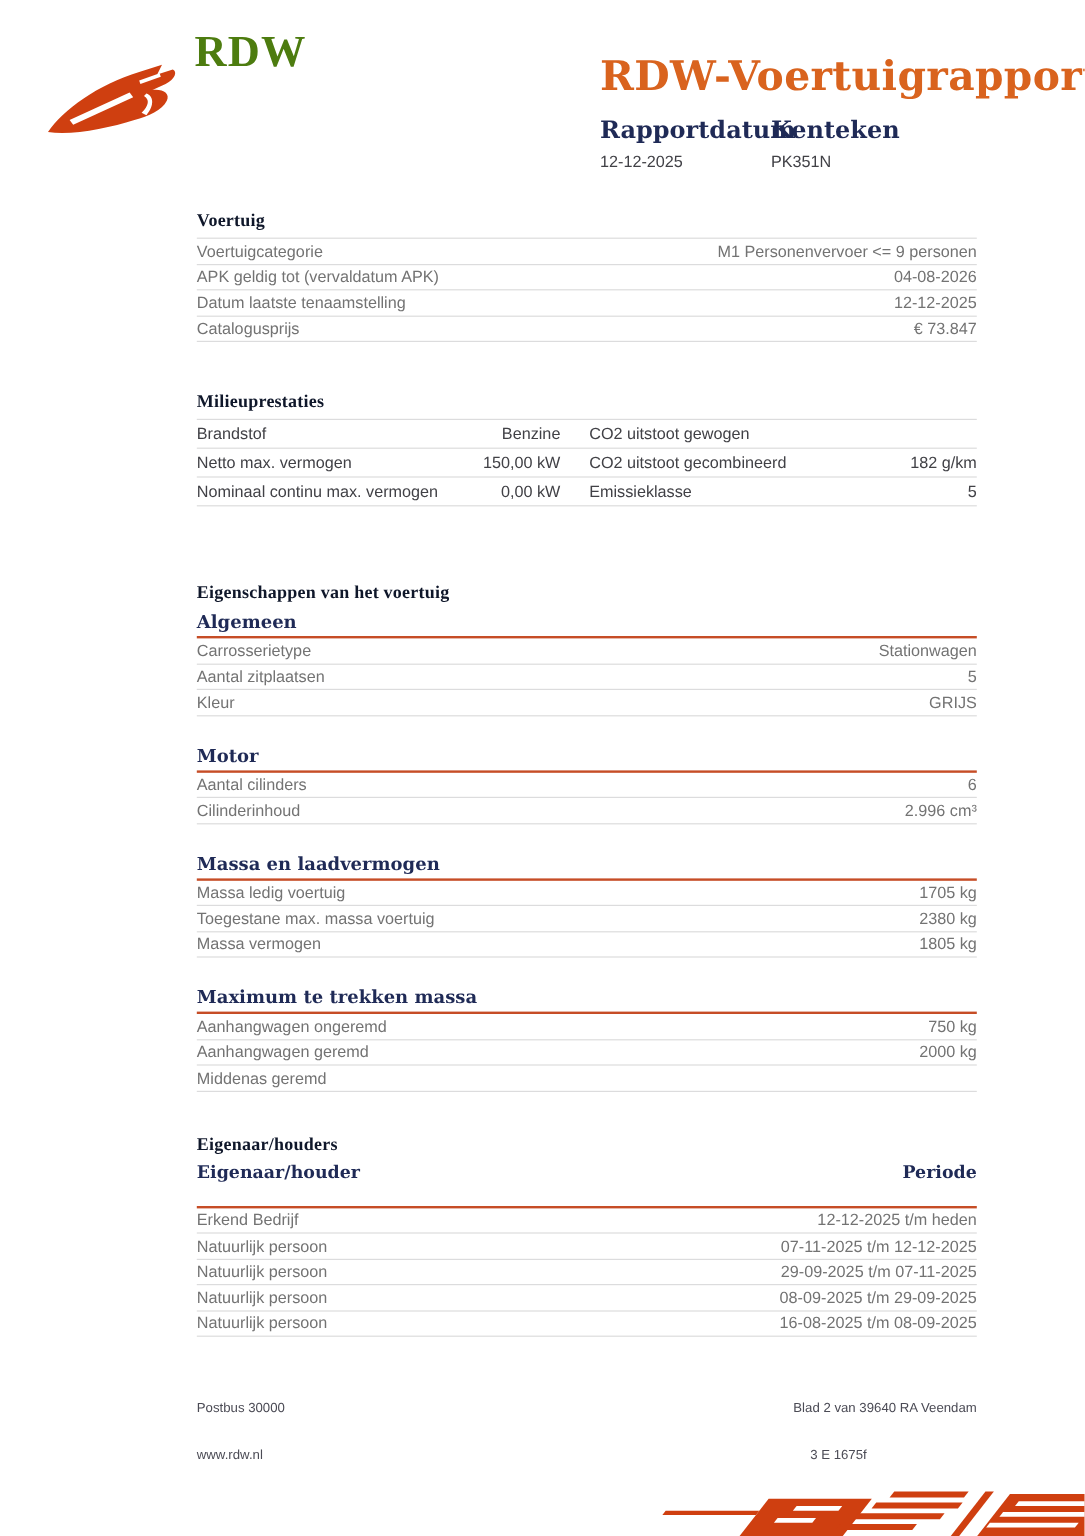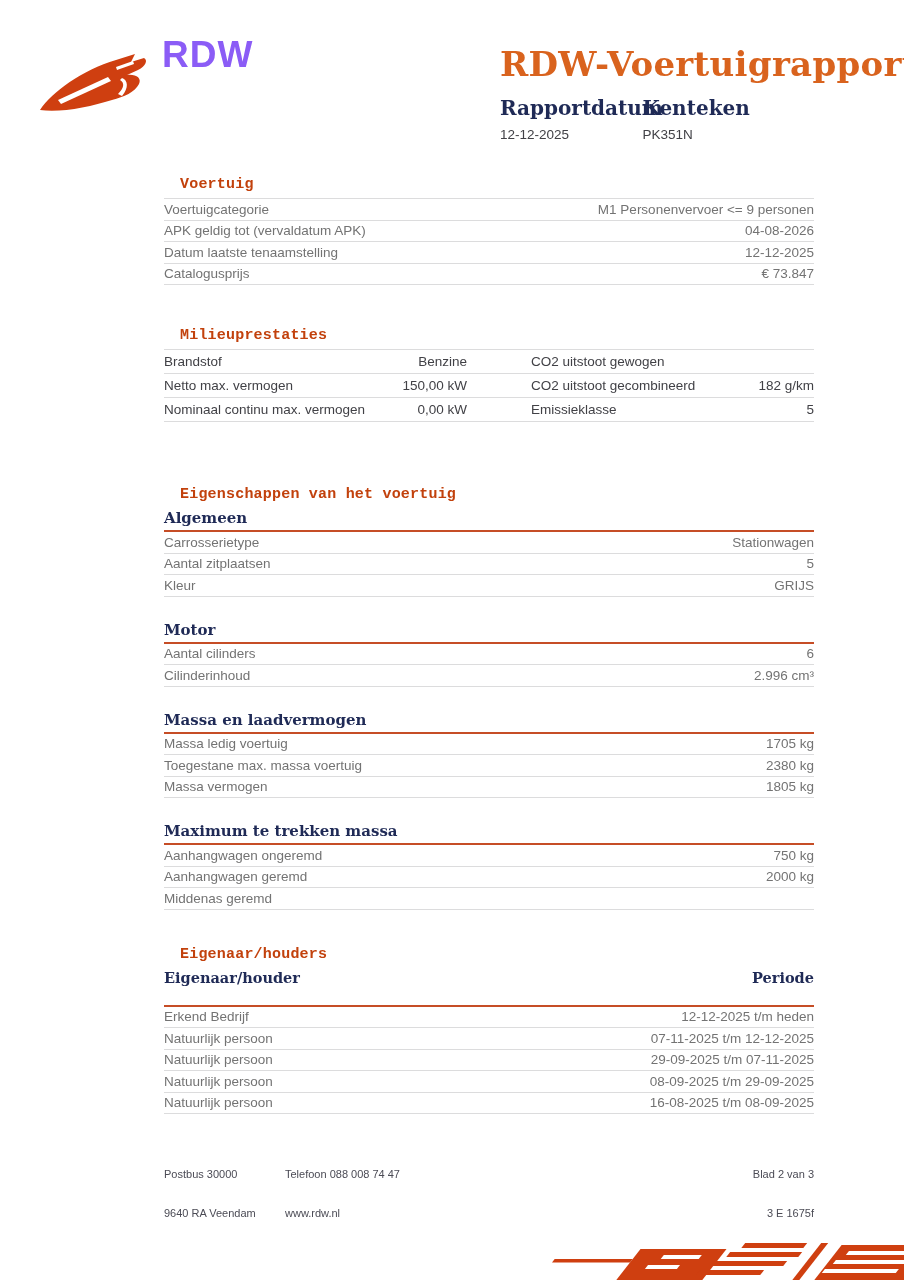--- a/index.html
+++ b/index.html
@@ -7,44 +7,44 @@
   body { font-family:"Liberation Sans", sans-serif; color:#414146; }
 
   .page {
     position:relative; width:904px; height:1280px;
     background:#ffffff; overflow:hidden;
   }
 
   
   .logo-feather { position:absolute; left:38px; top:50px; width:120px; height:66px; }
   .logo-wordmark {
-    position:absolute; left:162px; top:34px;
-    font-family:Liberation Sans, sans-serif; font-weight:bold;
-    font-size:37px; color:#8b5cf6; letter-spacing:1px;
+    position:absolute; left:162px; top:22px;
+    font-family:Liberation Serif, serif; font-weight:bold;
+    font-size:37px; color:#4d7c0f; letter-spacing:1px;
   }
   .doc-title {
     position:absolute; left:500px; top:44px;
     font-family:"DejaVu Serif", serif; font-weight:bold;
     font-size:34px; color:#d9631e; letter-spacing:0.3px; white-space:nowrap;
   }
   .meta { position:absolute; left:500px; top:96px; width:314px; }
   .meta-col { display:inline-block; vertical-align:top; }
   .meta-col.first { width:138px; }
   .meta-label {
     font-family:"DejaVu Serif", serif; font-weight:bold;
     font-size:20px; color:#1f2a56; display:block;
   }
   .meta-value { font-size:13.5px; color:#414146; display:block; margin-top:7px; }
 
   
   .content { position:absolute; left:164px; top:176px; width:650px; }
 
   .section-head {
-    font-family:Liberation Mono, monospace; font-weight:bold;
-    font-size:15px; color:#c2410c; letter-spacing:0.2px;margin-left:16px;
+    font-family:Liberation Serif, serif; font-weight:bold;
+    font-size:15px; color:#0f172a; letter-spacing:0.2px;
   }
   #sec-milieu .section-head { margin-top:42px; }
   #sec-eigenschappen .section-head { margin-top:64px; }
   #sec-eigenaar .section-head { margin-top:36px; }
 
   .rows { margin-top:5px; border-top:1px solid #dcdcdd; }
   .row {
     display:flex; justify-content:space-between; align-items:center;
     height:21.5px; border-bottom:1px solid #dcdcdd;
     font-size:13.5px; color:#737373;
@@ -52,21 +52,21 @@
   .row .lbl { white-space:nowrap; }
   .row .val { white-space:nowrap; text-align:right; }
 
   
   .row2 {
     display:flex; align-items:center; height:24px;
     border-bottom:1px solid #dcdcdd; font-size:13.5px;
   }
   .row2 .lbl  { flex:0 0 216px; }
   .row2 .val  { flex:0 0 87px; text-align:right; }
-  .row2 .lbl2 { margin-left:64px; flex:0 0 210px; }
+  .row2 .lbl2 { margin-left:24px; flex:0 0 210px; }
   .row2 .val2 { flex:1; text-align:right; }
 
   .subsection { margin-top:24px; }
   .subsection:first-of-type { margin-top:6px; }
   .subhead {
     font-family:"DejaVu Serif", serif; font-weight:bold;
     font-size:15px; color:#1f2a56;
     padding-bottom:3px; border-bottom:2px solid #c64d26;
   }
   .subsection .rows { margin-top:0; border-top:none; }
@@ -278,21 +278,20 @@
     <span class="lbl">Natuurlijk persoon</span>
     <span class="val">16-08-2025 t/m 08-09-2025</span>
   </div>
 </div>
     </section>
 
   </div>
 
   <div class="footer">
     <span>Postbus 30000</span>
-    <span>Telefoon 088 008 74 47</span>
     <span class="right">Blad 2 van 3</span>
     <span>9640 RA Veendam</span>
     <span>www.rdw.nl</span>
     <span class="right">3 E 1675f</span>
   </div>
 
   <svg class="stripes-graphic" viewBox="0 0 380 38" xmlns="http://www.w3.org/2000/svg" aria-hidden="true">
     <g transform="translate(26,0) skewX(-38)" fill="#cf3f10">
       <rect x="18" y="17" width="78" height="3.5"></rect>
       <rect x="96" y="7" width="86" height="31"></rect>

